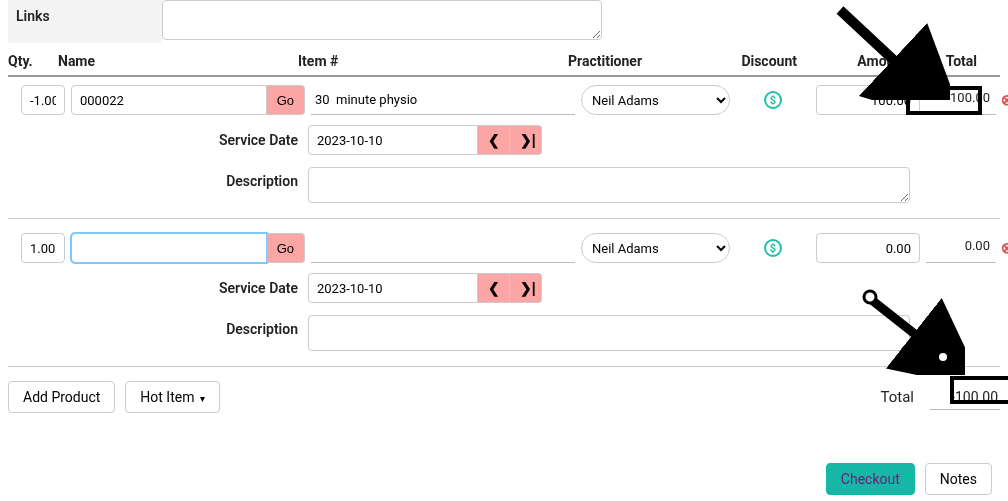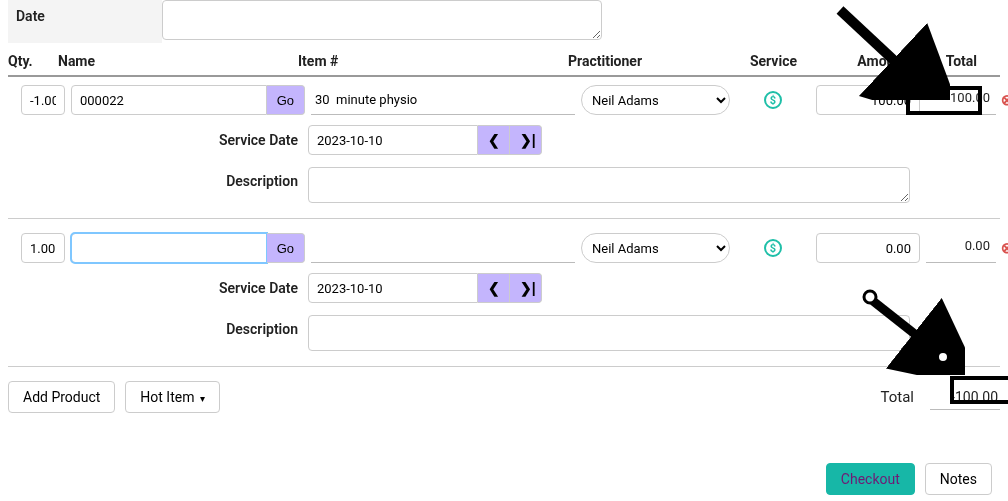--- a/index.html
+++ b/index.html
@@ -49,21 +49,21 @@
   }
   .line .cell { padding-right: 6px; }
   .qty-input, .item-input, .name-input, .amount-input, .date-input {
     height: 30px; border: 1px solid #ccc; border-radius: 4px;
     padding: 4px 8px; font-size: 13px; font-family: inherit;
     width: 100%;
   }
   .item-group, .date-group { display: flex; }
   .item-group .item-input { border-top-right-radius: 0; border-bottom-right-radius: 0; width: 200px; }
   .item-group .go-btn, .date-group .nav-btn {
-    height: 30px; border: 1px solid #ccc; background: #c4b5fd;
+    height: 30px; border: 1px solid #ccc; background: #fca5a5;
     padding: 0 10px; font-size: 13px; cursor: pointer;
     border-left: none; border-radius: 0 4px 4px 0;
   }
   .date-group .date-input { width: 170px; border-radius: 4px 0 0 4px; }
   .date-group .nav-btn { border-radius: 0; width: 32px; font-weight: 700; font-size: 14px; }
   .date-group .nav-btn.last { border-radius: 0 4px 4px 0; }
 
   .name-input-wrap .name-input { border: none; border-bottom: 1px solid #bbb; border-radius: 0; padding-left: 4px; }
   .practitioner-select {
     height: 30px; width: 100%; max-width: 150px;
@@ -128,32 +128,32 @@
   .arrow {
     position: absolute; pointer-events: none;
   }
 </style>
 </head>
 <body>
 
 <div class="page">
 
   <div class="notes-row">
-    <div class="notes-label">Date</div>
+    <div class="notes-label">Links</div>
     <div class="notes-area">
       <textarea style=""></textarea>
     </div>
   </div>
 
   <div class="grid-header">
     <div>Qty.</div>
     <div>Name</div>
     <div>Item #</div>
     <div>Practitioner</div>
-    <div class="h-discount">Service</div>
+    <div class="h-discount">Discount</div>
     <div class="h-amount">Amount</div>
     <div class="h-total">Total</div>
     <div></div>
   </div>
 
   <div class="line">
     <div class="cell"><input class="qty-input" value="-1.00" style=""></div>
     <div class="cell item-group">
       <input class="item-input" value="000022" style="">
       <button class="go-btn">Go</button>

